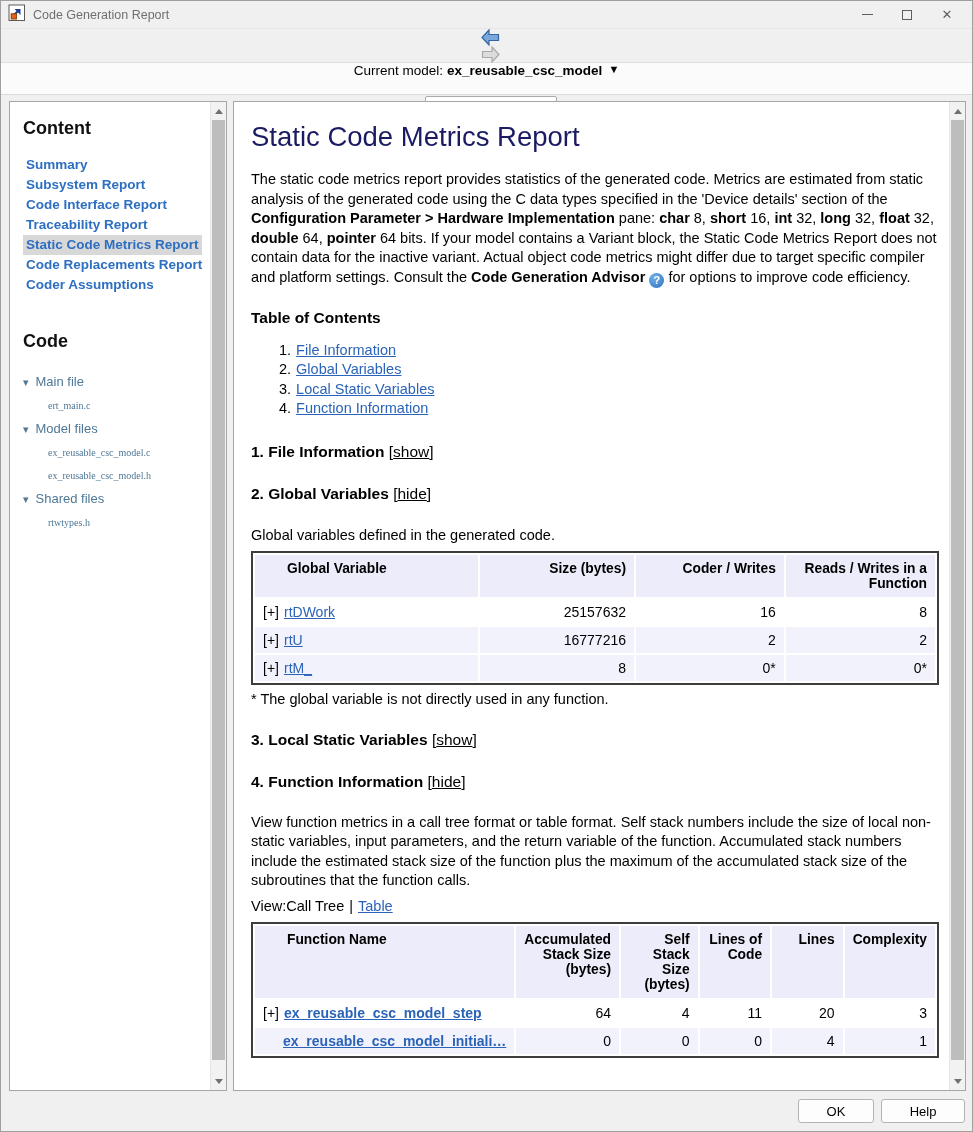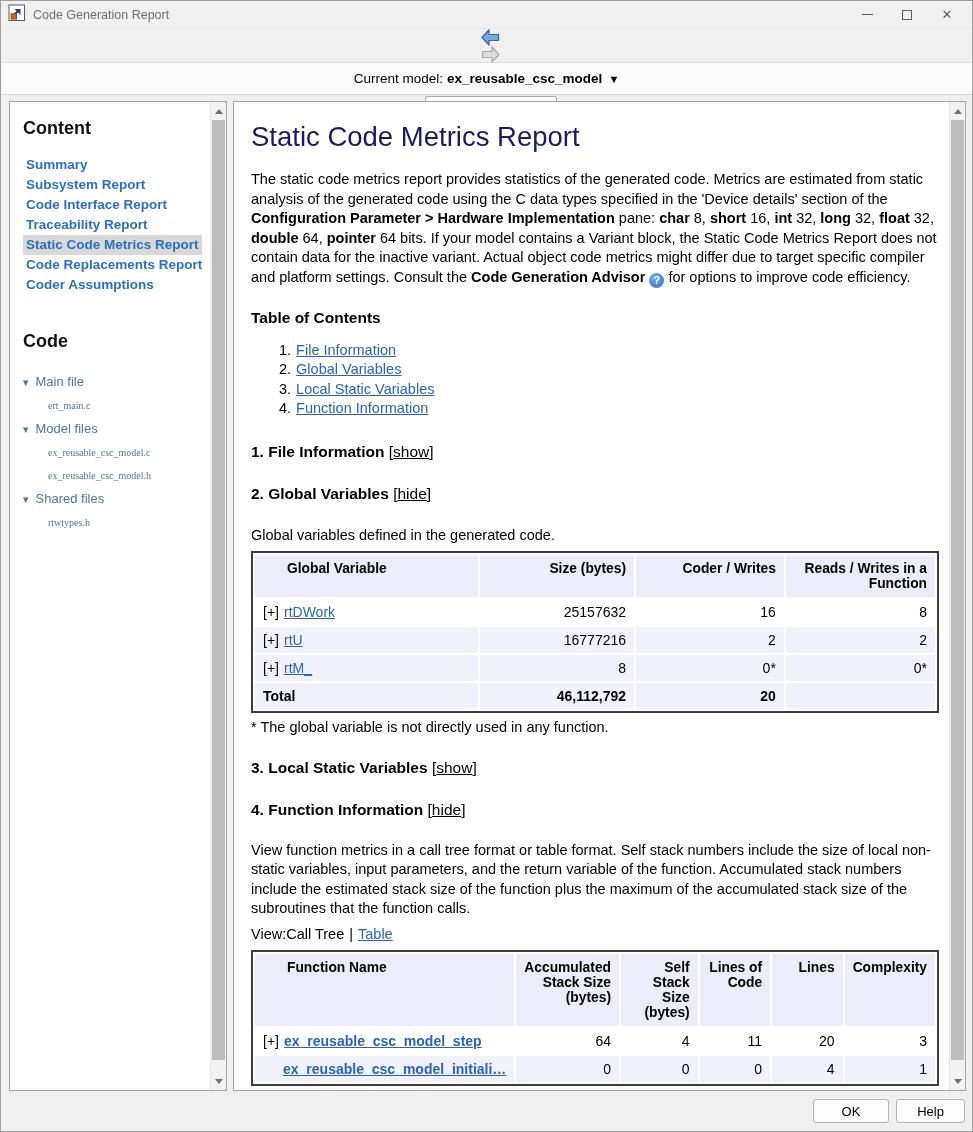--- a/index.html
+++ b/index.html
@@ -39,21 +39,21 @@
   .find-label { font-size:13px; margin:0 8px 0 6px; }
   .find-input {
     width:132px; height:21px; border:1px solid #ababab; border-radius:2px;
     font-family:inherit; font-size:12.5px; padding:0 4px; background:#fff; outline:none;
   }
   .match-case { font-size:13px; margin-left:12px; }
   
   .modelbar {
     position:absolute; top:62px; left:0; right:0; height:32px;
     background:#fbfbfb; border-bottom:1px solid #dadada;
-    display:flex; align-items:center; justify-content:center;
+    display:flex; align-items:flex-start; justify-content:center;
     font-size:13.5px; gap:4px;
   }
   .modelbar .model-name { font-weight:bold; }
   .modelbar .caret { font-size:11px; margin-left:2px; }
   
   .panel {
     position:absolute; top:100px; height:990px; background:#fff;
     border:1px solid #a6a6a6; overflow:hidden;
   }
   .sidebar { left:8px; width:218px; }
@@ -124,21 +124,21 @@
   
   .footer {
     position:absolute; left:0; right:0; bottom:0; height:40px;
     display:flex; justify-content:flex-end; align-items:flex-end;
     gap:7px; padding:0 7px 8px 0; background:var(--chrome-gray,#f0f0f0);
   }
   .footer button {
     height:24px; background:#fdfdfd; border:1px solid #b4b4b4; border-radius:3px;
     font-family:inherit; font-size:13px; color:#000; cursor:pointer;
   }
-  .btn-ok { width:76px; } .btn-help { width:69px; }
+  .btn-ok { width:76px; } .btn-help { width:84px; }
 </style>
 </head>
 <body>
 
 <div class="window">
 
   <div class="titlebar">
     <span>
       <svg width="18" height="18" viewBox="0 0 18 18">
         <rect x="1" y="1" width="15.5" height="15.5" fill="#ffffff" stroke="#5a5a5a"></rect>
@@ -285,26 +285,20 @@
               <td class="num">16777216</td>
               <td class="num">2</td>
               <td class="num">2</td>
             </tr>
             <tr class="alt">
               <td class=""><span class="prefix">[+]</span><a class="link">rtM_</a></td>
               <td class="num">8</td>
               <td class="num">0*</td>
               <td class="num">0*</td>
             </tr>
-            <tr class="total">
-              <td>Total</td>
-              <td class="num">46,112,792</td>
-              <td class="num">20</td>
-              <td class="num"></td>
-            </tr>
           </tbody>
       </table>
       <div class="footnote">* The global variable is not directly used in any function.</div>
 
       <div class="sec">
         <span>3. Local Static Variables</span>
         <span class="br">[</span><a class="toggle">show</a><span class="br">]</span>
       </div>
 
       <div class="sec">

